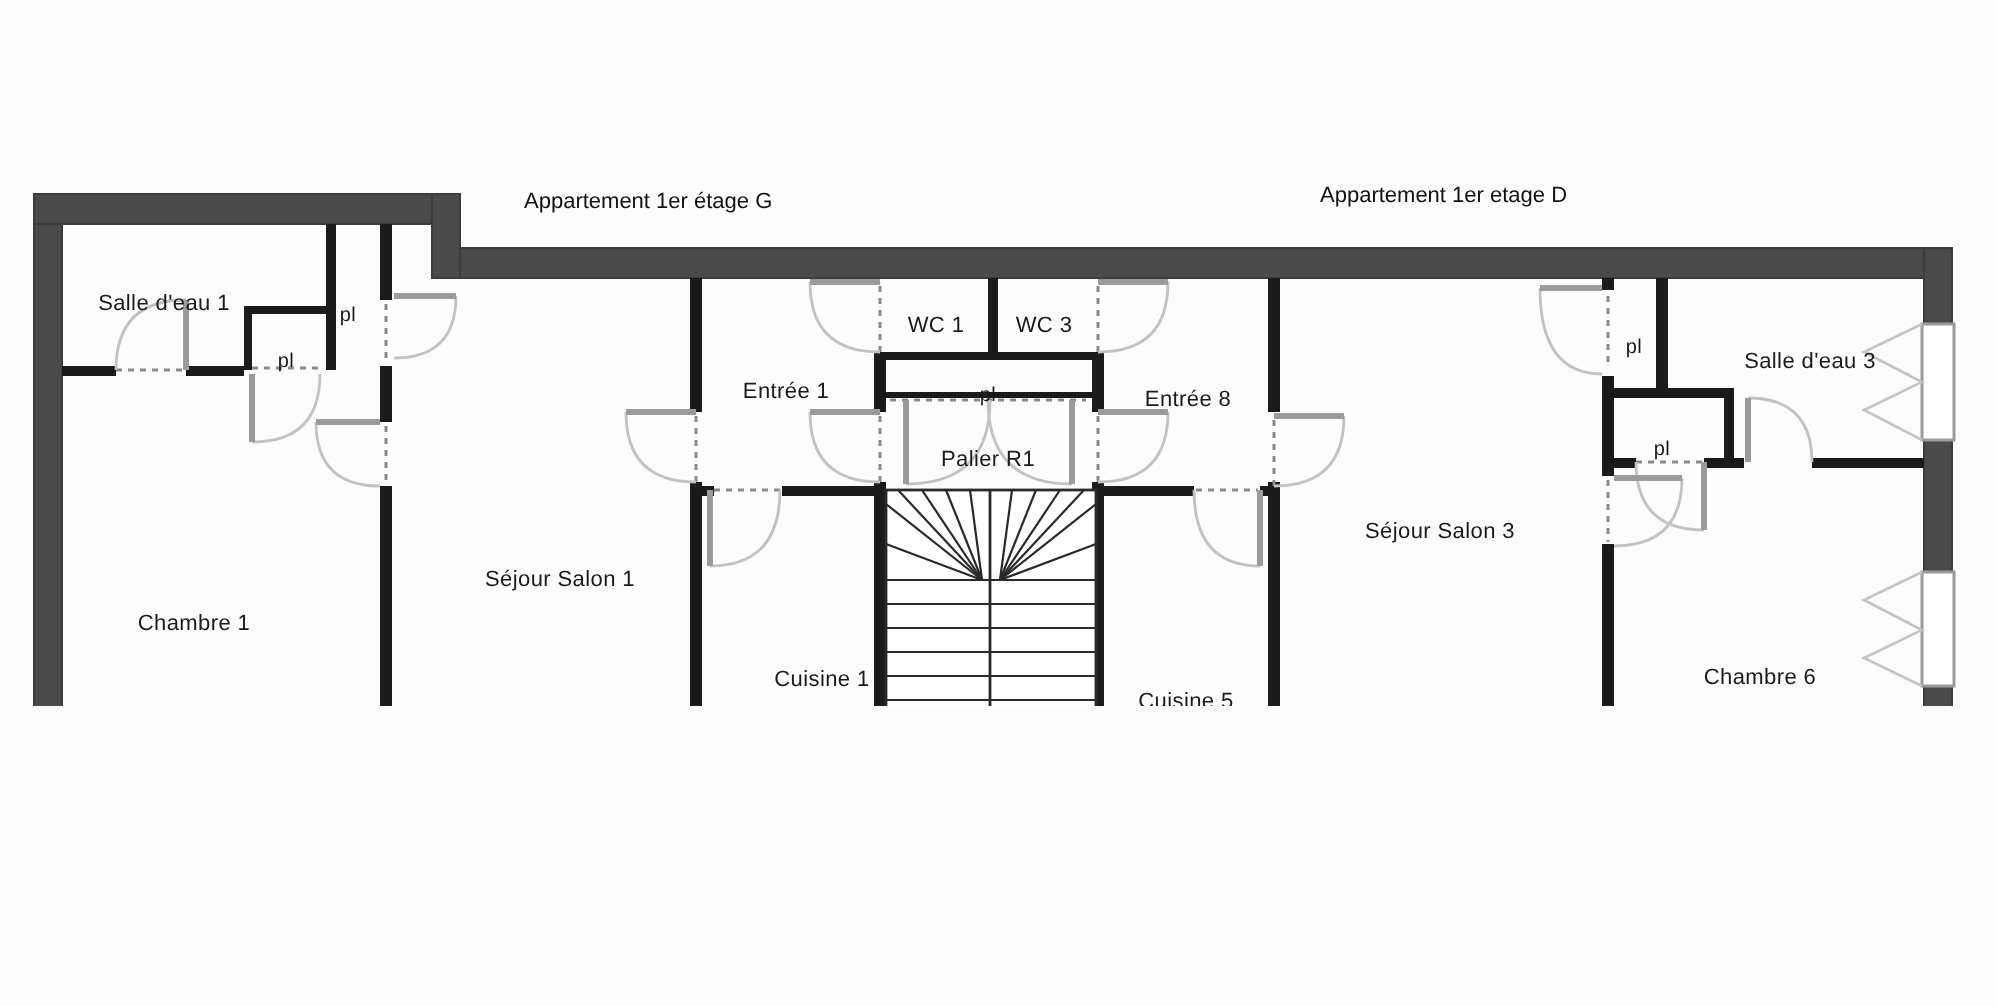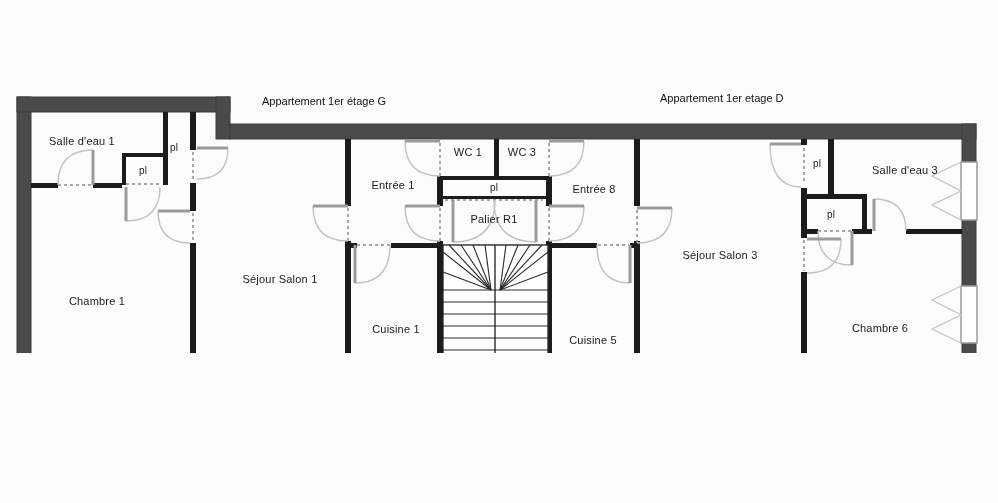--- a/index.html
+++ b/index.html
@@ -1,20 +1,20 @@
 <!DOCTYPE html>
 <html><head>
 <meta charset="utf-8">
 <style>
   html,body{margin:0;padding:0;background:#fcfcfc;}
   .stage{position:relative;width:998px;height:353px;background:#fcfcfc;overflow:hidden;
          font-family:"Liberation Sans",sans-serif;text-align:center;}
   .plan-svg{position:absolute;left:0;top:0;}
   .lbl{position:absolute;transform:translate(-50%,-50%);font-size:11px;color:#1a1a1a;
-       white-space:nowrap;letter-spacing:0.2px;}
+       white-space:nowrap;letter-spacing:0.2px;margin-top:11px;}
   .lbl.pl{font-size:10px;}
   .hdr{position:absolute;font-size:11px;color:#111;white-space:nowrap;}
   
   .logo{position:absolute;left:818px;top:383px;width:180px;height:120px;z-index:20;}
   .logo-box{position:absolute;left:26px;top:33px;width:154px;height:76px;background:#9c9c9c;
             border:2px solid #c9c9c9;box-sizing:border-box;}
   .logo-h{position:absolute;left:2px;top:-4px;font-size:82px;font-weight:bold;color:#1d1d1d;
           line-height:1;letter-spacing:-2px;}
   .logo-assoc{position:absolute;left:54px;top:17px;font-size:15px;font-weight:bold;color:#8f8f8f;
               letter-spacing:0.5px;text-decoration:underline;}
@@ -227,21 +227,21 @@
   <div class="lbl pl" style="left:143px;top:170px">pl</div>
   <div class="lbl pl" style="left:174px;top:147px">pl</div>
   <div class="lbl" style="left:97px;top:301px">Chambre 1</div>
   <div class="lbl" style="left:280px;top:279px">Séjour Salon 1</div>
   <div class="lbl" style="left:393px;top:185px">Entrée 1</div>
   <div class="lbl" style="left:468px;top:152px">WC 1</div>
   <div class="lbl" style="left:522px;top:152px">WC 3</div>
   <div class="lbl pl" style="left:494px;top:187px">pl</div>
   <div class="lbl" style="left:494px;top:219px">Palier R1</div>
   <div class="lbl" style="left:594px;top:189px">Entrée 8</div>
-  <div class="lbl" style="left:396px;top:329px">Cuisine 1</div>
+  <div class="lbl" style="left:411px;top:329px">Cuisine 1</div>
   <div class="lbl" style="left:593px;top:340px">Cuisine 5</div>
   <div class="lbl" style="left:720px;top:255px">Séjour Salon 3</div>
   <div class="lbl pl" style="left:817px;top:163px">pl</div>
   <div class="lbl pl" style="left:831px;top:214px">pl</div>
   <div class="lbl" style="left:905px;top:170px">Salle d'eau 3</div>
   <div class="lbl" style="left:880px;top:328px">Chambre 6</div>
 
   <div class="logo">
     <div class="logo-box"></div>
     <div class="logo-h">H</div>

